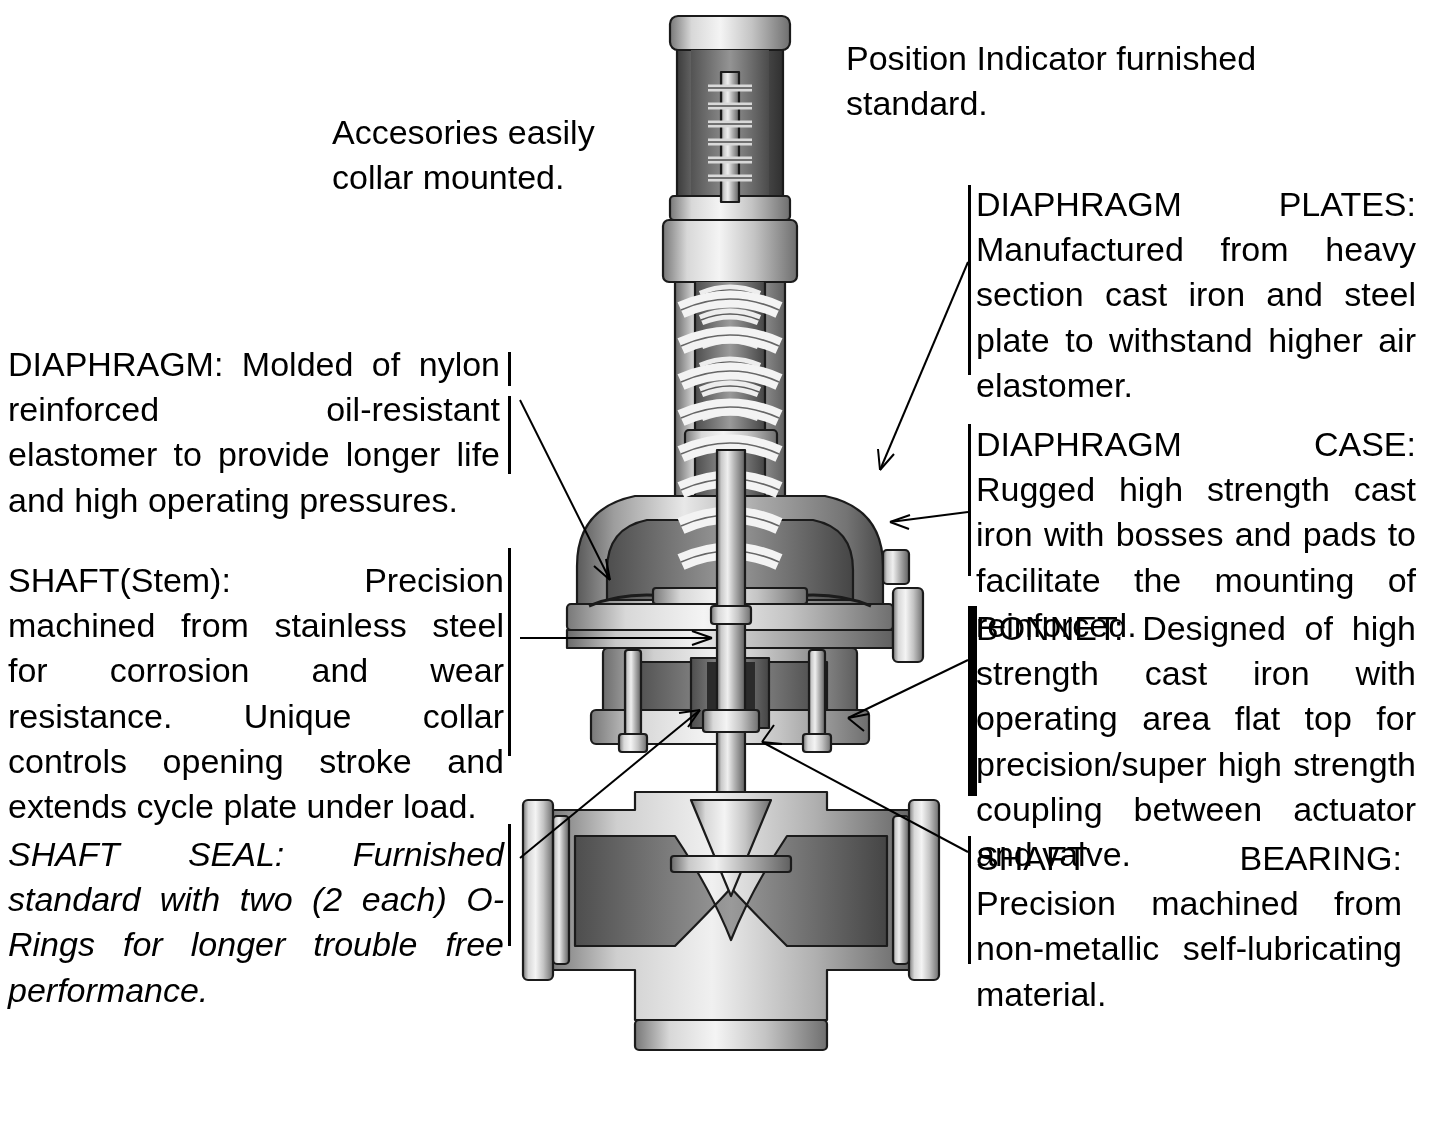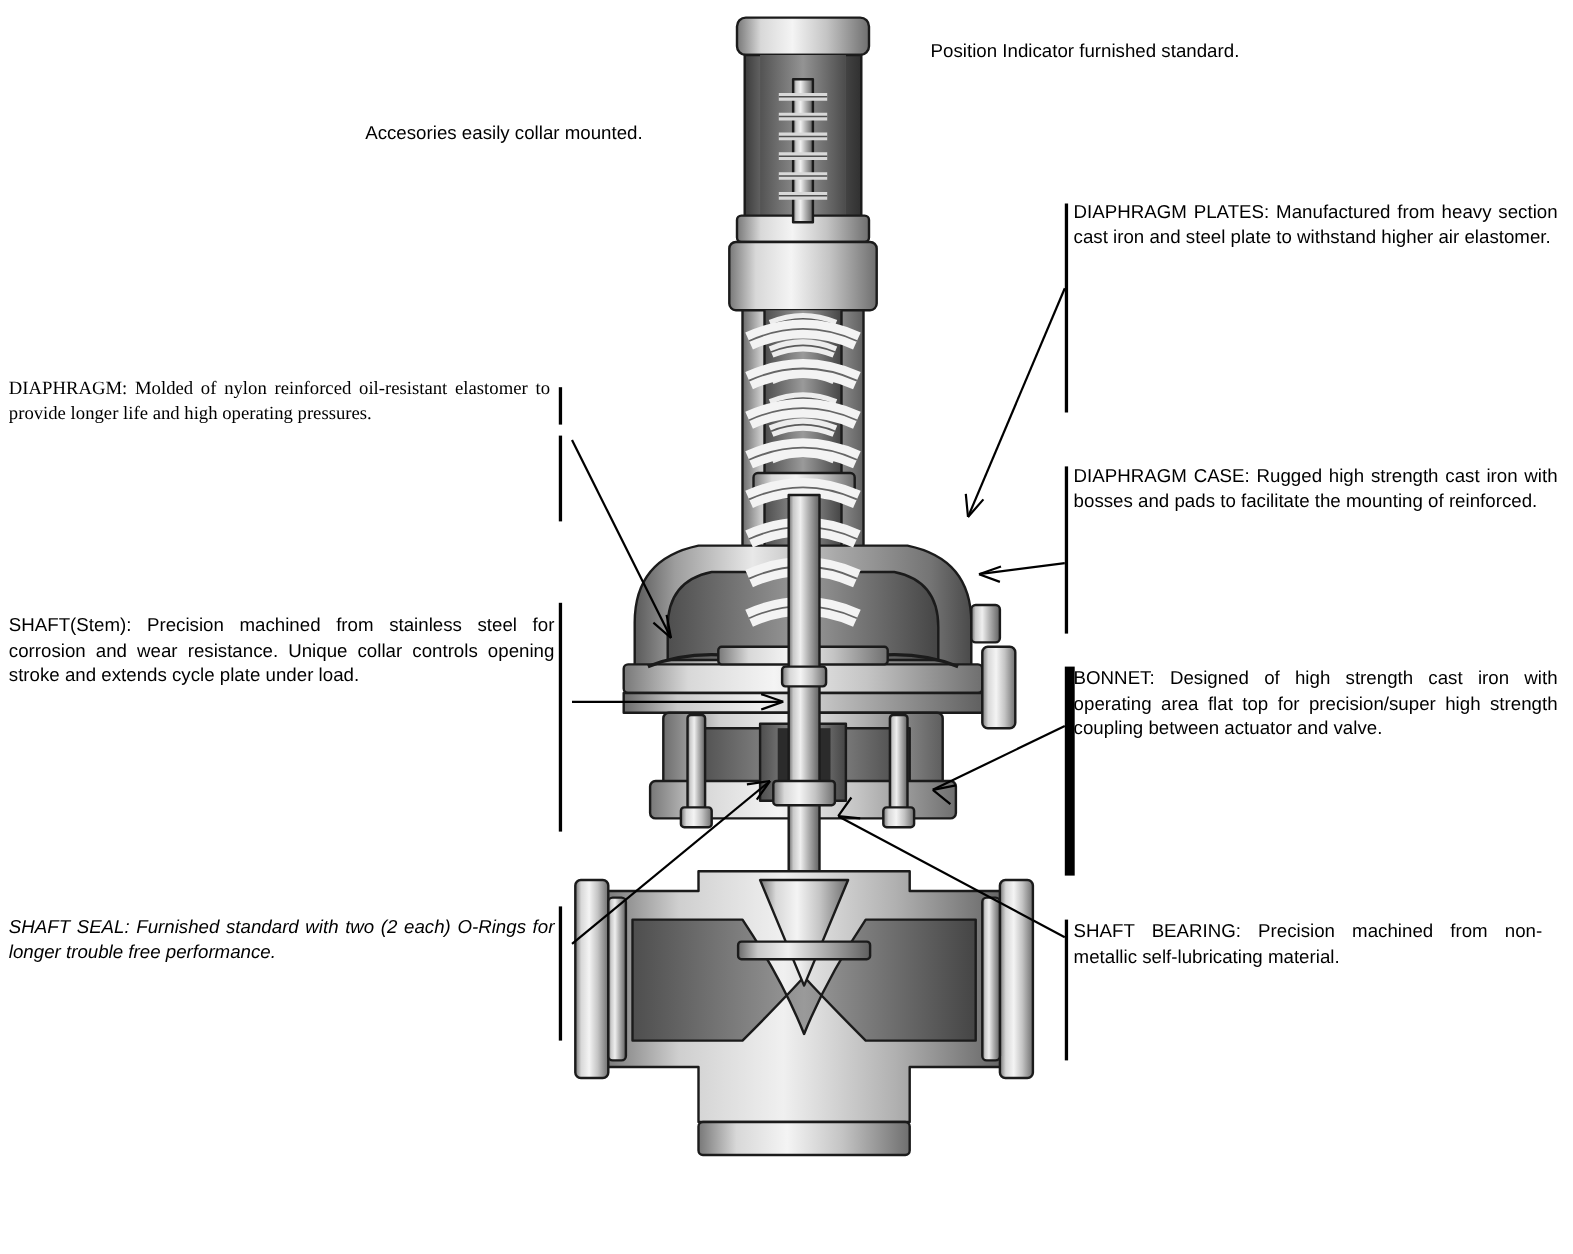--- a/index.html
+++ b/index.html
@@ -6,21 +6,21 @@
   body{
     width:1430px;height:1140px;
     background:#ffffff;
     font-family:"Liberation Sans", sans-serif;
     color:#000;
     position:relative;
     overflow:hidden;
   }
   .callout{
     position:absolute;
-    font-size:17px;
+    font-size:34px;
     line-height:1.33;
     text-align:justify;
     text-justify:inter-word;
     color:#000;
   }
   .callout.noj{ text-align:left; }
 
   
   .bar{
     position:absolute;
@@ -250,21 +250,21 @@
 </div>
 
 <div class="callout noj" style="left:846px;top:36px;width:420px;">
   <span>Position Indicator furnished standard.</span>
 </div>
 
 <div class="callout" style="left:976px;top:182px;width:440px;">
   <span>DIAPHRAGM PLATES: Manufactured from heavy section cast iron and steel plate to withstand higher air elastomer.</span>
 </div>
 
-<div class="callout" style="left:8px;top:342px;width:492px;font-family:Liberation Serif, serif;">
+<div class="callout" style="left:8px;top:342px;width:492px;">
   <span>DIAPHRAGM: Molded of nylon reinforced oil-resistant elastomer to provide longer life and high operating pressures.</span>
 </div>
 
 <div class="callout" style="left:976px;top:422px;width:440px;">
   <span>DIAPHRAGM CASE: Rugged high strength cast iron with bosses and pads to facilitate the mounting of reinforced.</span>
 </div>
 
 <div class="callout" style="left:8px;top:558px;width:496px;">
   <span>SHAFT(Stem): Precision machined from stainless steel for corrosion and wear resistance. Unique collar controls opening stroke and extends cycle plate under load.</span>
 </div>

